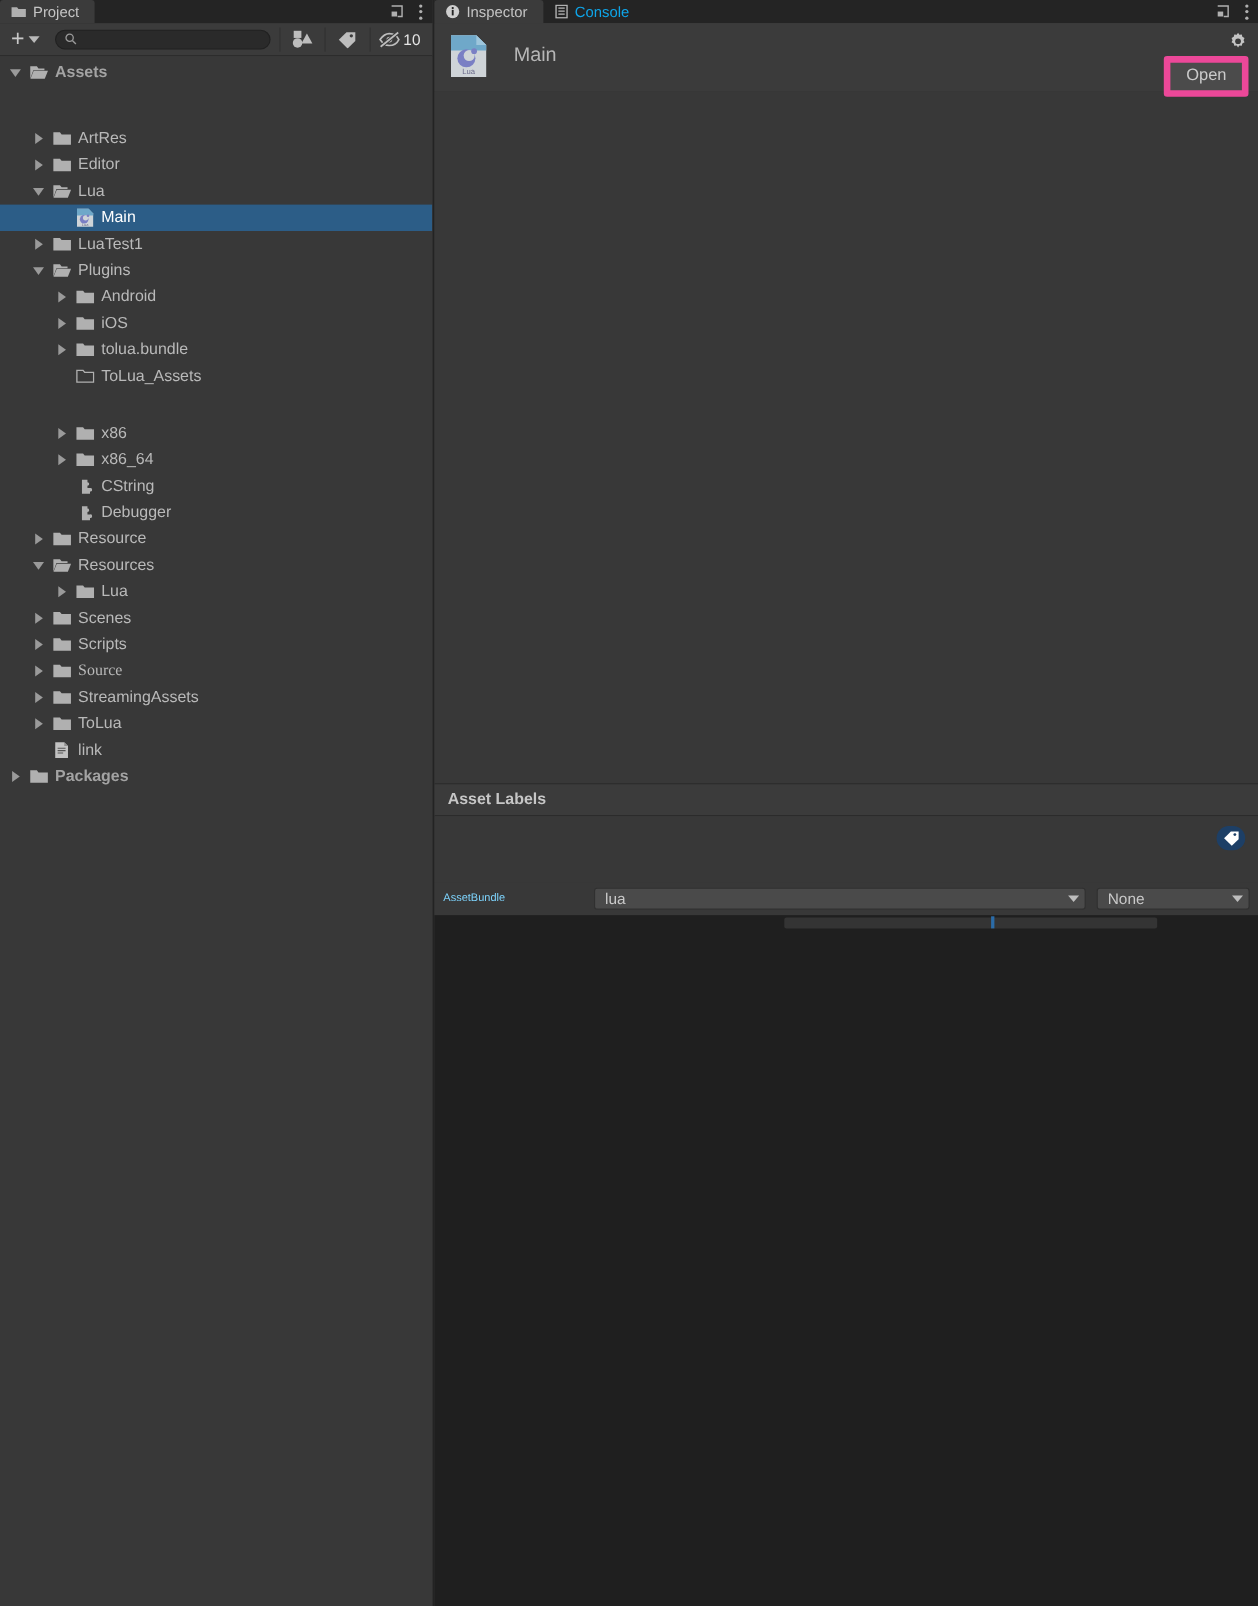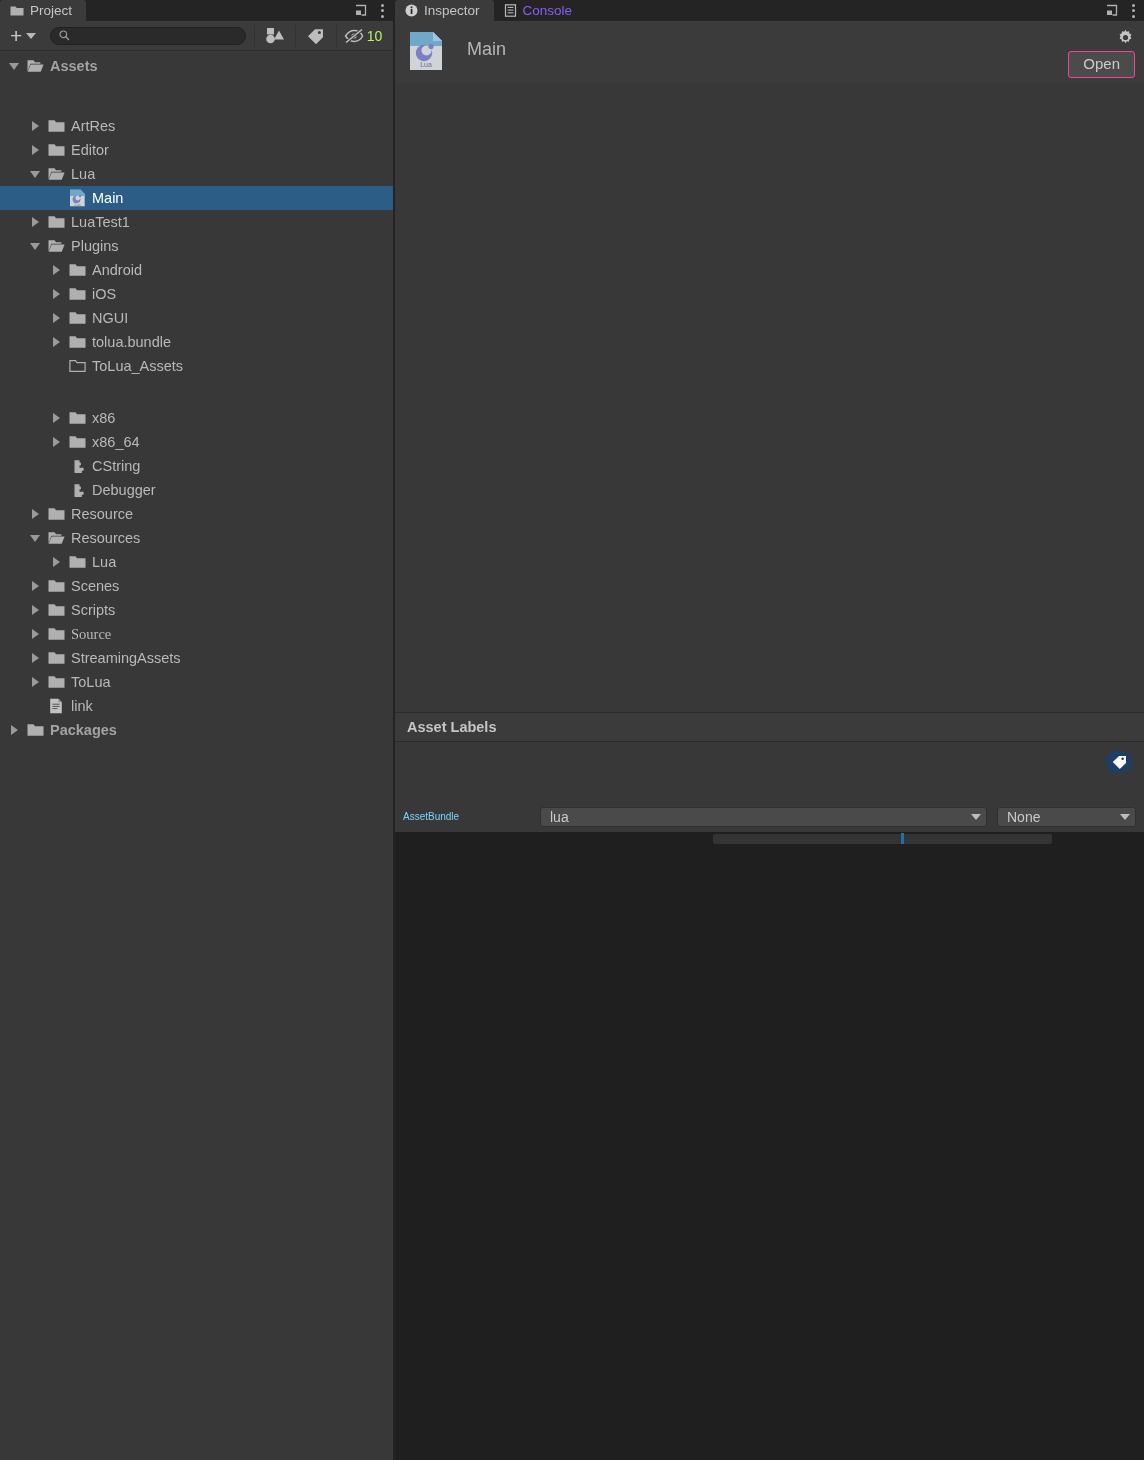--- a/index.html
+++ b/index.html
@@ -19,21 +19,21 @@
     position: relative;
   }
   .panel-tabbar {
     height: 21px; background: #242424;
     display: flex; align-items: stretch; position: relative;
     flex-shrink: 0;
   }
   .tab {
     display: flex; align-items: center; gap: 6px;
     padding: 0 14px 0 10px; height: 21px;
-    font-size: 13.5px; color: #8b5cf6;
+    font-size: 13.5px; color: #0ea5e9;
     border-top-left-radius: 3px; border-top-right-radius: 3px;
   }
   .tab.active { background: #3b3b3b; color: #c4c4c4; }
   .tab .ticon { display: inline-flex; align-items: center; }
   .tabbar-right {
     margin-left: auto; display: flex; align-items: center;
     gap: 12px; padding-right: 9px;
   }
   .win-icon { width: 16px; height: 16px; display: flex; align-items: center; justify-content: center; }
   .kebab { display: flex; flex-direction: column; gap: 2.5px; align-items: center; }
@@ -60,21 +60,21 @@
   .search-box input {
     flex: 1; background: transparent; border: none; outline: none;
     color: #c0c0c0; font-size: 12px; font-family: "Liberation Sans", sans-serif;
   }
   .tb-sep { width: 1px; height: 22px; background: #313131; }
   .tb-btn {
     width: 40px; height: 24px; display: flex; align-items: center;
     justify-content: center; gap: 2px;
   }
   .tb-btn.wide { width: 52px; }
-  .hidden-count { font-size: 14px; color: #bef264; margin-left: 1px; }
+  .hidden-count { font-size: 14px; color: #e5e5e5; margin-left: 1px; }
 
   
   .tree { flex: 1; overflow: hidden; padding-top: 3px; background: #383838; }
   .row {
     height: 24px; display: flex; align-items: center;
     position: relative; color: #b9b9b9; font-size: 14.5px;
     white-space: nowrap;
   }
   .row.selected { background: #2c5d87; }
   .row.selected .lbl { color: #ffffff; }
@@ -97,21 +97,21 @@
     padding: 10px 0 0 12px;
   }
   .asset-icon-big {
     width: 38px; height: 40px; position: relative; margin-right: 22px;
     flex-shrink: 0;
   }
   .insp-title { font-size: 18px; color: #b6b6b6; margin-top: 8px; }
   .gear-wrap { position: absolute; right: 10px; top: 8px; }
   .open-btn {
     position: absolute; right: 9px; top: 30px;
-    background: #4b4b4b; border: 1px solid #ec4899; border-radius: 3px;
+    background: #4b4b4b; border: 6px solid #ec4899; border-radius: 3px;
     color: #cbcbcb; font-size: 15px; padding: 3px 14px 5px;
     font-family: "Liberation Sans", sans-serif;
   }
   .insp-body { flex: 1; background: #383838; }
 
   .labels-header {
     height: 30px; background: #3b3b3b; border-top: 1px solid #2b2b2b;
     border-bottom: 1px solid #2b2b2b;
     display: flex; align-items: center; padding-left: 12px;
     font-size: 14.5px; font-weight: bold; color: #c6c6c6; flex-shrink: 0;
@@ -314,31 +314,20 @@
         <div class="row" style="padding-left: 46px;">
           <span class="arrow-slot">
             <span class="arr-r"></span>
           </span>
           <span class="icon-slot">
             <svg width="17" height="14" viewBox="0 0 17 14">
               <path d="M0.5 1.3h6l1.5 1.9H16.5v9.5H0.5z" fill="#b0b0b0"></path>
             </svg>
           </span>
           <span class="lbl">iOS</span>
-        </div>
-        <div class="row" style="padding-left: 46px;">
-          <span class="arrow-slot">
-            <span class="arr-r"></span>
-          </span>
-          <span class="icon-slot">
-            <svg width="17" height="14" viewBox="0 0 17 14">
-              <path d="M0.5 1.3h6l1.5 1.9H16.5v9.5H0.5z" fill="#b0b0b0"></path>
-            </svg>
-          </span>
-          <span class="lbl">NGUI</span>
         </div>
         <div class="row" style="padding-left: 46px;">
           <span class="arrow-slot">
             <span class="arr-r"></span>
           </span>
           <span class="icon-slot">
             <svg width="17" height="14" viewBox="0 0 17 14">
               <path d="M0.5 1.3h6l1.5 1.9H16.5v9.5H0.5z" fill="#b0b0b0"></path>
             </svg>
           </span>

